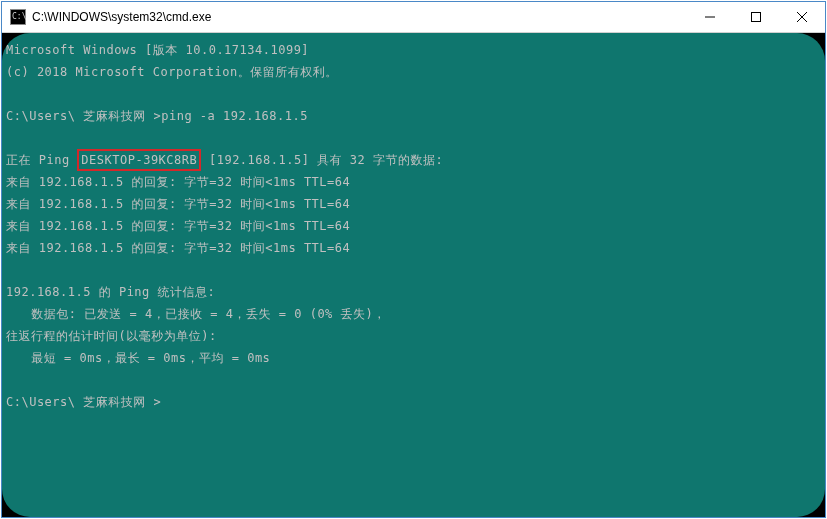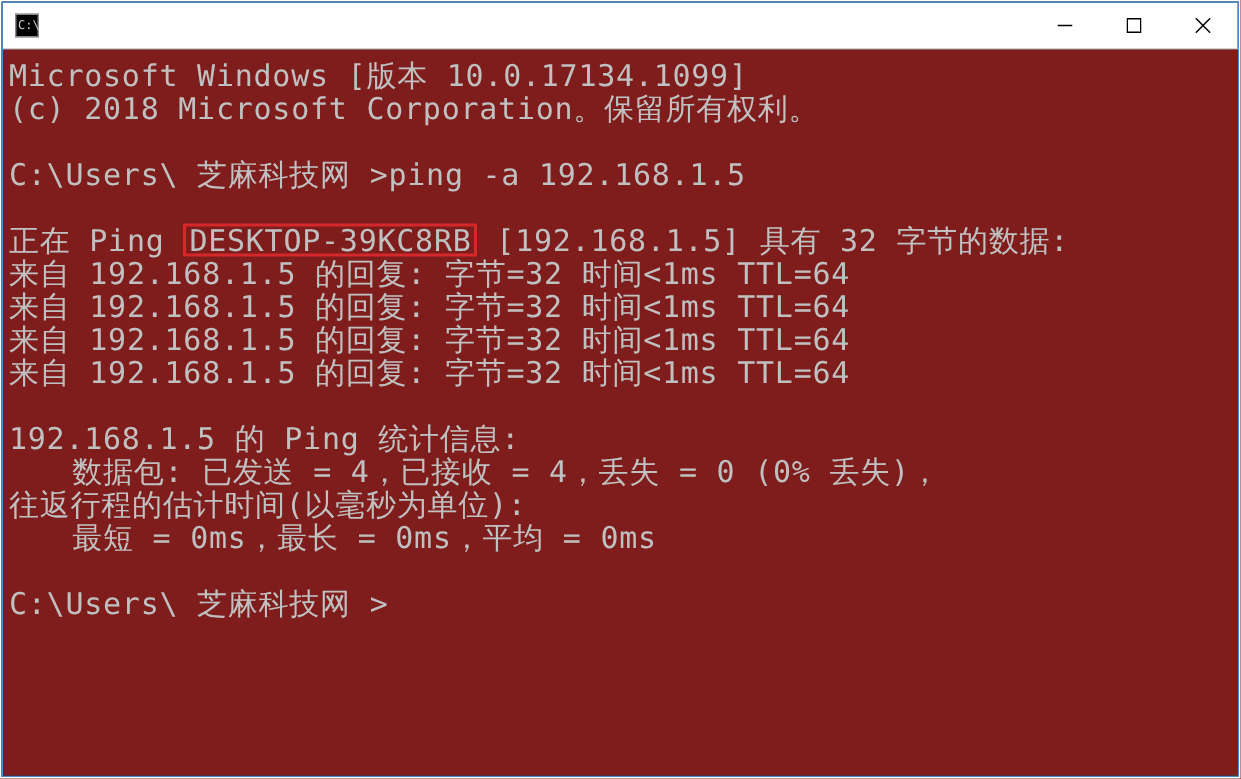--- a/index.html
+++ b/index.html
@@ -45,29 +45,30 @@
     width: 46px;
     height: 31px;
     display: flex;
     align-items: center;
     justify-content: center;
     color: #000;
   }
   .titlebar-btn svg { width: 10px; height: 10px; }
   .terminal {
     flex: 1;
-    background: #7f1d1d;
+    background: #0f766e;
     color: #c0c0c0;
     font-family: "NSimSun", "SimSun", "Consolas", monospace;
-    font-size: 20px;
+    font-size: 12px;
     line-height: 22px;
     padding: 6px 4px 4px 4px;
     white-space: pre;
     letter-spacing: 0.5px;
     overflow: hidden;
+    border-radius: 28px;
   }
   .highlight-box {
     border: 2px solid #d4282a;
     padding: 0 2px;
     display: inline-block;
     line-height: 18px;
   }
   .indent { display:inline-block; width: 3.5ch; }
 </style>
 </head>
@@ -76,20 +77,21 @@
 <div class="window">
 
   <div class="titlebar">
     <span class="titlebar-icon">
       <svg viewBox="0 0 16 16">
         <rect x="0" y="0" width="16" height="16" fill="#000"></rect>
         <rect x="0.5" y="0.5" width="15" height="15" fill="none" stroke="#888" stroke-width="1"></rect>
         <text x="2" y="10" font-size="8" fill="#ccc" font-family="monospace">C:\</text>
       </svg>
     </span>
+    <span class="titlebar-title">C:\WINDOWS\system32\cmd.exe</span>
     <span class="titlebar-spacer"></span>
     <div class="titlebar-btn">
       <svg viewBox="0 0 10 10">
           <line x1="0" y1="5" x2="10" y2="5" stroke="#000" stroke-width="1"></line>
         </svg>
     </div>
     <div class="titlebar-btn">
       <svg viewBox="0 0 10 10">
           <rect x="0.5" y="0.5" width="9" height="9" fill="none" stroke="#000" stroke-width="1"></rect>
         </svg>

